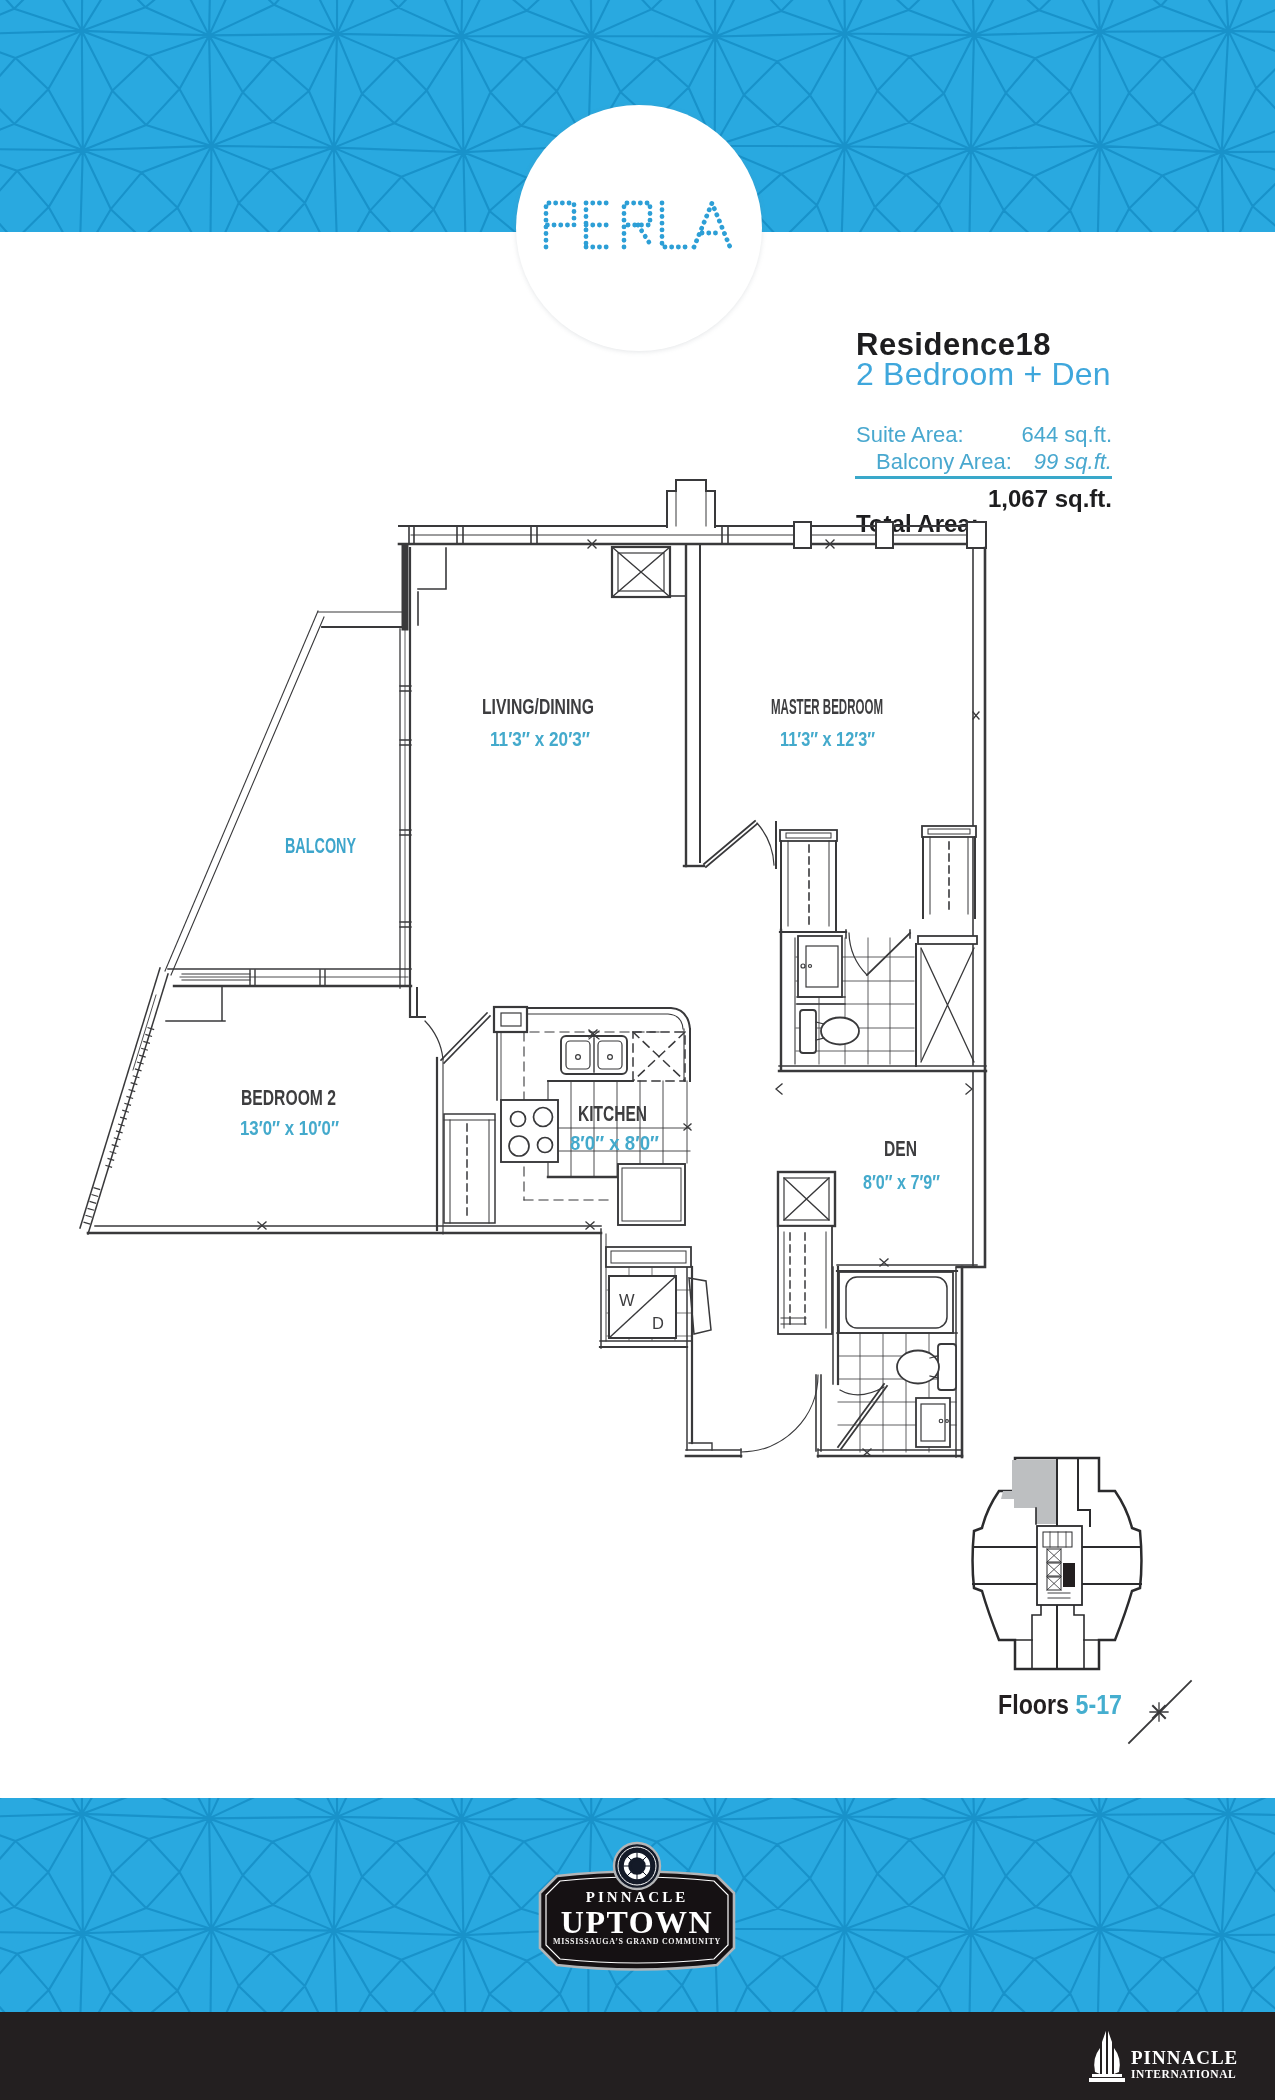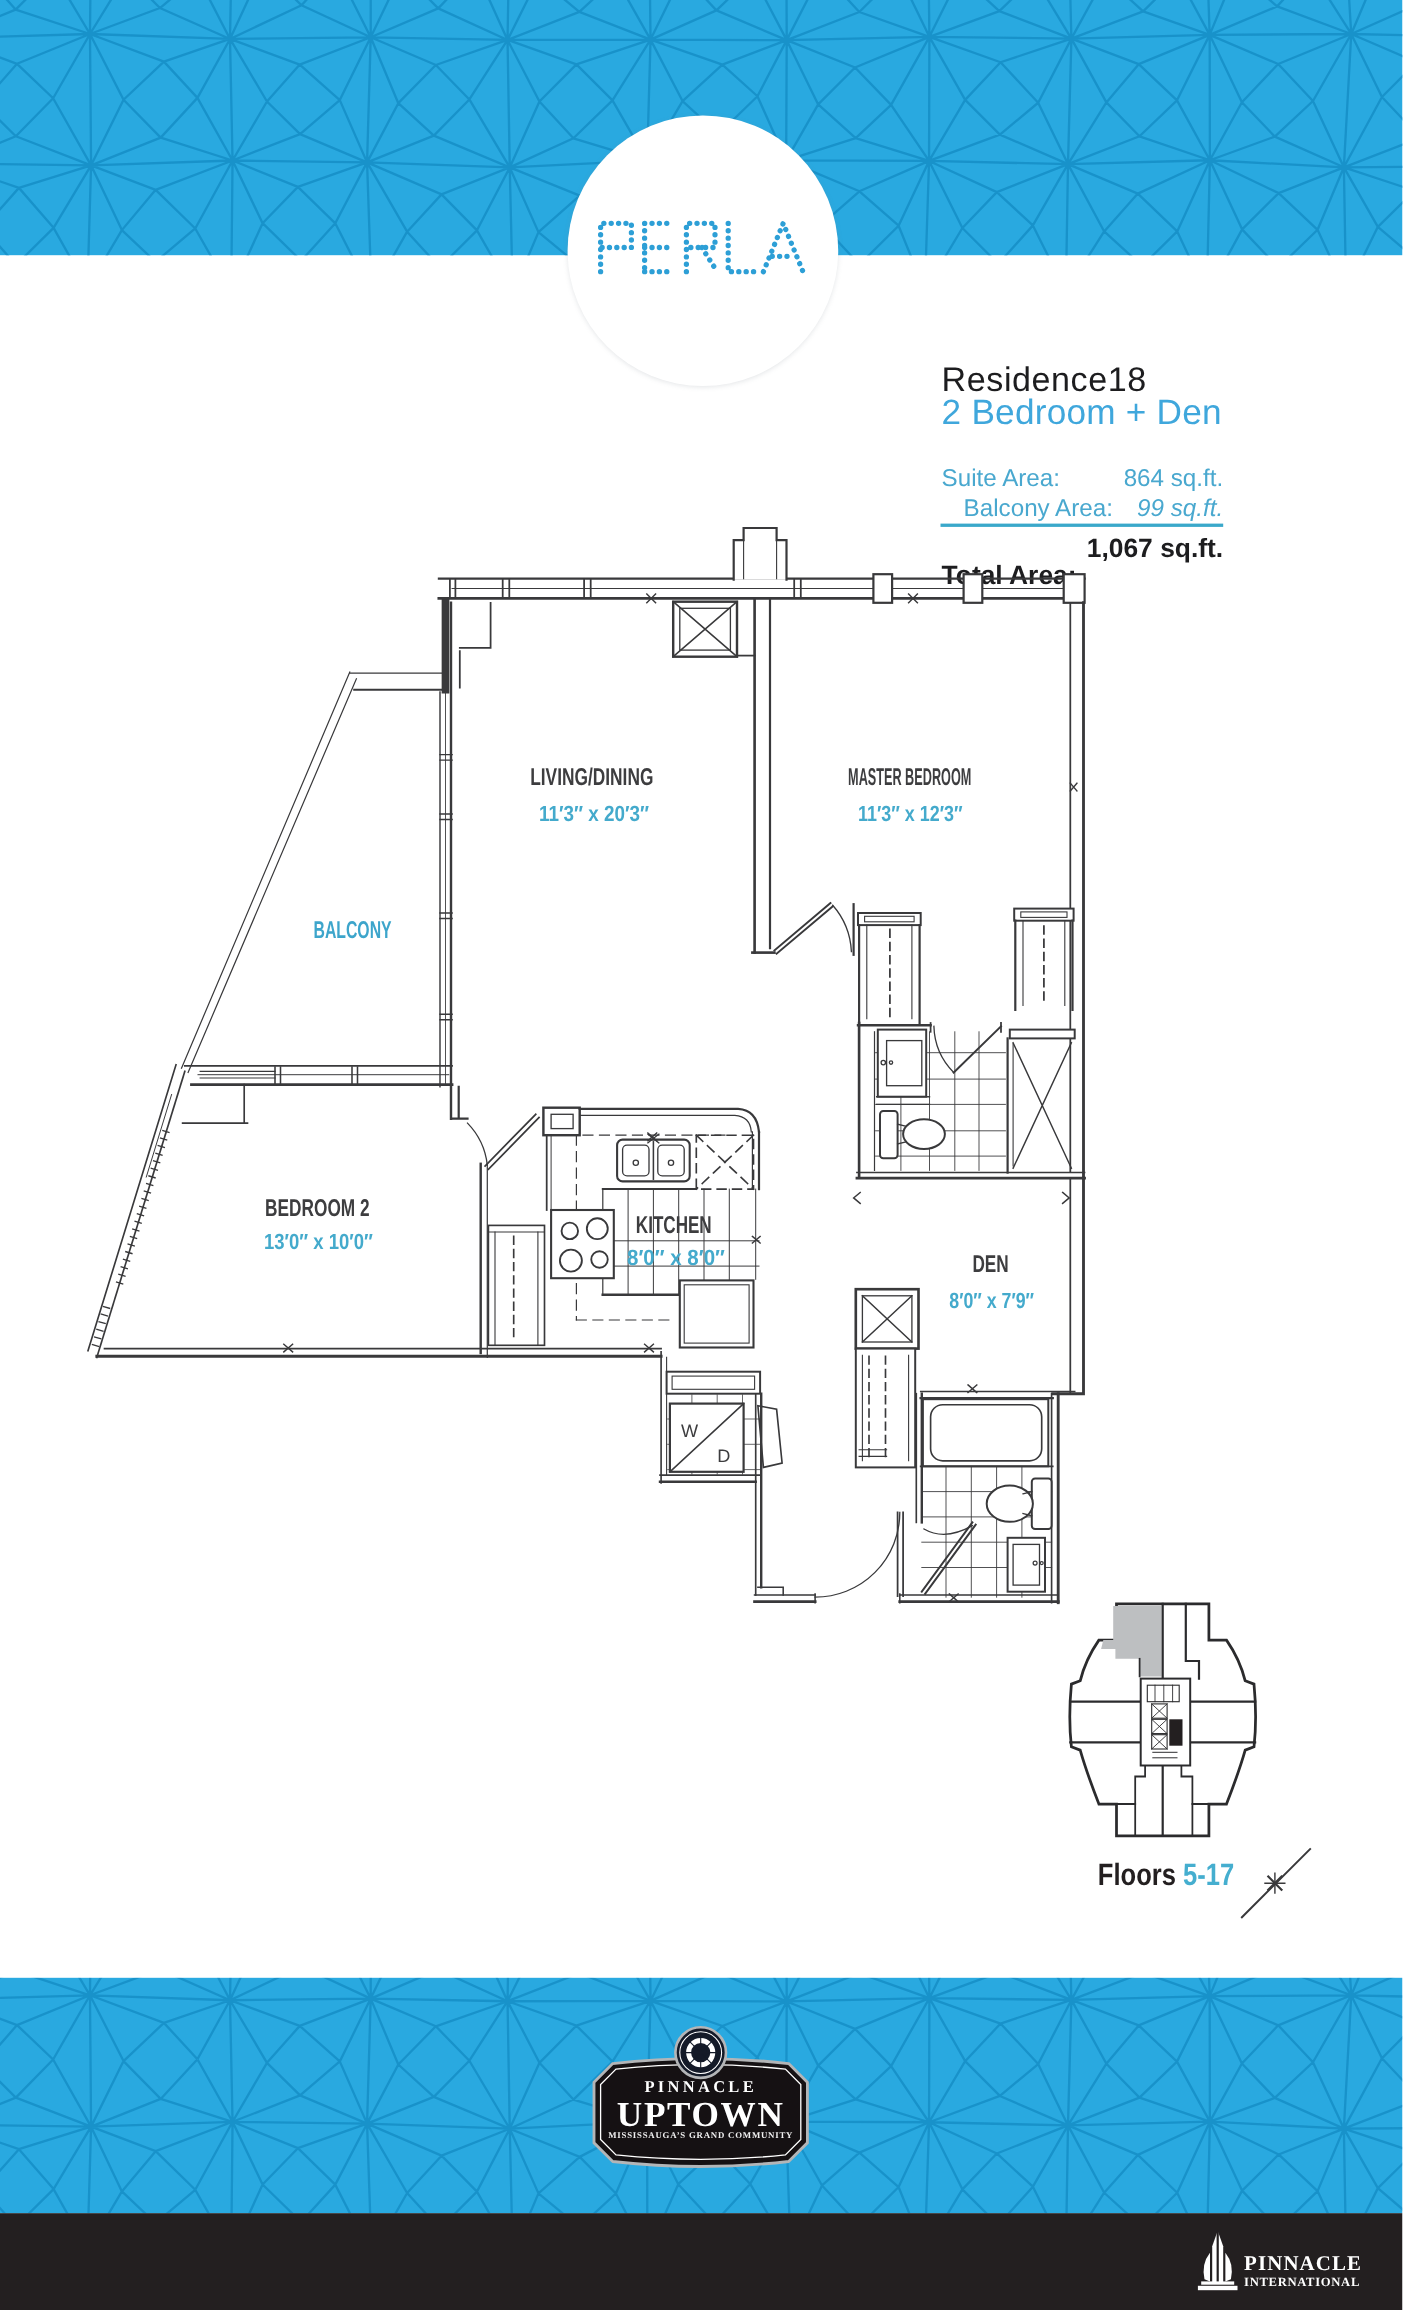--- a/index.html
+++ b/index.html
@@ -22,26 +22,26 @@
 <svg class="abs" style="left:516px;top:105px;" width="246" height="246" viewBox="0 0 246 246">
   <g fill="none" stroke="#2d9fd6" stroke-width="4.8" stroke-dasharray="0.1 6.6" stroke-linecap="round">
     <path d="M30,142 L30,98 L58,98 L58,120 L30,120"></path>
     <path d="M70,98 L70,142 M70,98 L96,98 M70,120 L92,120 M70,142 L96,142"></path>
     <path d="M108,142 L108,98 L134,98 L134,120 L108,120 M122,120 L136,142"></path>
     <path d="M146,98 L146,142 L171,142"></path>
     <path d="M178,142 L196,98 L214,142 M186,128 L206,128"></path>
   </g>
 </svg>
 
-<div class="abs" style="left:856px;top:327px;font-size:31px;font-weight:normal;color:#1d1d1f;letter-spacing:0.5px;">Residence18</div>
+<div class="abs" style="left:856px;top:327px;font-size:31px;font-weight:bold;color:#1d1d1f;letter-spacing:0.5px;">Residence18</div>
 
 <div class="abs" style="left:856px;top:356px;font-size:32px;font-weight:normal;color:#3fa7dc;letter-spacing:0.2px;">2 Bedroom + Den</div>
 
 <div class="abs" style="left:856px;top:422px;font-size:22px;color:#49a8cf;">Suite Area:</div>
-<div class="abs" style="right:163px;top:422px;font-size:22px;color:#49a8cf;">864 sq.ft.</div>
+<div class="abs" style="right:163px;top:422px;font-size:22px;color:#49a8cf;">644 sq.ft.</div>
 
 <div class="abs" style="left:876px;top:449px;font-size:22px;color:#49a8cf;">Balcony Area:</div>
 <div class="abs" style="right:163px;top:449px;font-size:22px;color:#49a8cf;font-style:italic;">99 sq.ft.</div>
 
 <div class="abs" style="left:855px;top:476px;width:257px;height:2.6px;background:#3aa8ca;"></div>
 
 <div class="abs" style="left:856px;top:485px;font-size:24px;font-weight:bold;color:#1d1d1f;margin-top:25px;">Total Area:</div>
 <div class="abs" style="right:163px;top:485px;font-size:24px;font-weight:bold;color:#1d1d1f;">1,067 sq.ft.</div>
 
 <svg class="abs" style="left:0;top:0;" width="1275" height="2100" viewBox="0 0 1275 2100">

